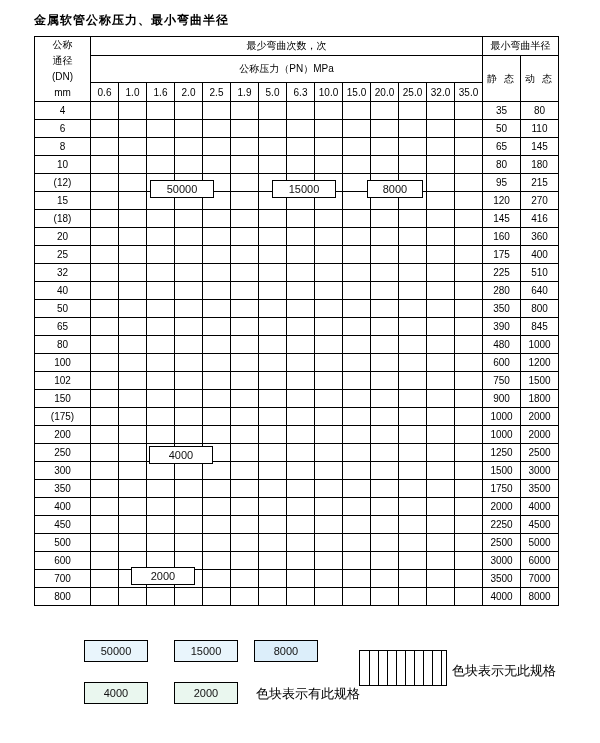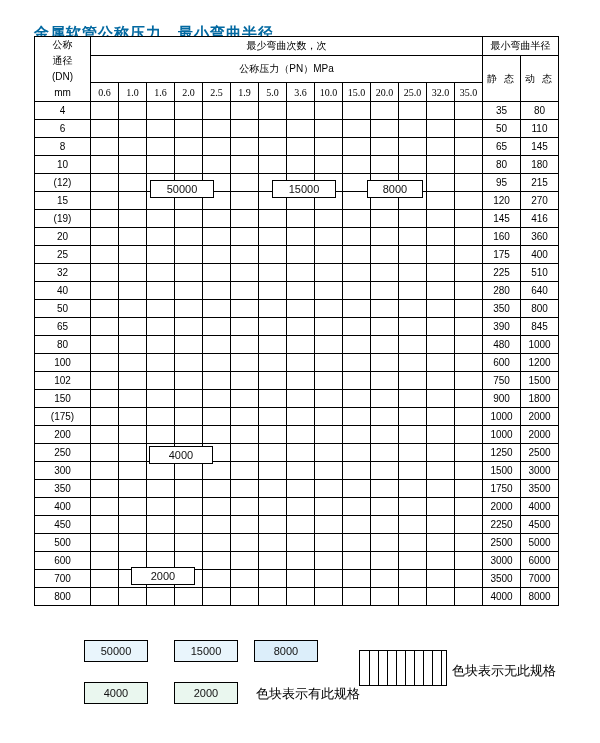--- a/index.html
+++ b/index.html
@@ -5,45 +5,45 @@
   html,body{margin:0;padding:0;}
   body{
     width:600px;height:743px;background:#ffffff;
     font-family:"Liberation Sans", sans-serif;
     color:#111;
     -webkit-font-smoothing:antialiased;
   }
   .page{position:relative;width:600px;height:743px;}
 
   .title{
-    position:absolute;left:34px;top:24px;
+    position:absolute;left:34px;top:12px;
     font-family:"DejaVu Serif", serif;
-    font-weight:bold;font-size:15px;letter-spacing:1px;
-    color:#0369a1;
+    font-weight:bold;font-size:12px;letter-spacing:1px;
+    color:#000000;
   }
 
   
   .tbl{
     position:absolute;left:34px;top:36px;
     border-collapse:collapse;
     table-layout:fixed;
     border-radius:26px;
   }
   .tbl td,.tbl th{
     border:1px solid #000;
     padding:0;margin:0;
     font-size:10px;
     text-align:center;
     vertical-align:middle;
     font-weight:normal;
     color:#000;
     background:#fff;
   }
   .hdr{background:#dceefa;}
-  .hdrlight{background:#e9f5fc;font-family:Liberation Serif, serif;}
+  .hdrlight{background:#e9f5fc;}
 
   col.dn{width:56px;}
   col.p{width:28px;}
   col.r{width:38px;}
 
   .rowh{height:18px;}
   .dncell{background:#dceefa;font-size:10px;}
 
   .hd-dn{height:54px;line-height:16px;font-size:10.5px;}
   .hd-bend{height:18px;font-size:10.5px;}
@@ -136,21 +136,21 @@
         <td class="hdr hd-rsub" rowspan="2">动 态</td>
       </tr>
       <tr id="pressure-row">
           <td class="hdrlight hd-pval">0.6</td>
           <td class="hdrlight hd-pval">1.0</td>
           <td class="hdrlight hd-pval">1.6</td>
           <td class="hdrlight hd-pval">2.0</td>
           <td class="hdrlight hd-pval">2.5</td>
           <td class="hdrlight hd-pval">1.9</td>
           <td class="hdrlight hd-pval">5.0</td>
-          <td class="hdrlight hd-pval">3.6</td>
+          <td class="hdrlight hd-pval">6.3</td>
           <td class="hdrlight hd-pval">10.0</td>
           <td class="hdrlight hd-pval">15.0</td>
           <td class="hdrlight hd-pval">20.0</td>
           <td class="hdrlight hd-pval">25.0</td>
           <td class="hdrlight hd-pval">32.0</td>
           <td class="hdrlight hd-pval">35.0</td>
         </tr>
     </thead>
     <tbody id="table-body">
         <tr class="rowh">
@@ -261,21 +261,21 @@
           <td class="c-blue2"></td>
           <td class="c-blue"></td>
           <td class="c-blue"></td>
           <td class="c-blue"></td>
           <td class="c-white"></td>
           <td class="c-white"></td>
           <td>120</td>
           <td>270</td>
         </tr>
         <tr class="rowh">
-          <td class="dncell">(19)</td>
+          <td class="dncell">(18)</td>
           <td class="c-cyan"></td>
           <td class="c-cyan"></td>
           <td class="c-cyan"></td>
           <td class="c-cyan"></td>
           <td class="c-cyan"></td>
           <td class="c-blue2"></td>
           <td class="c-blue2"></td>
           <td class="c-blue2"></td>
           <td class="c-blue2"></td>
           <td class="c-blue"></td>

